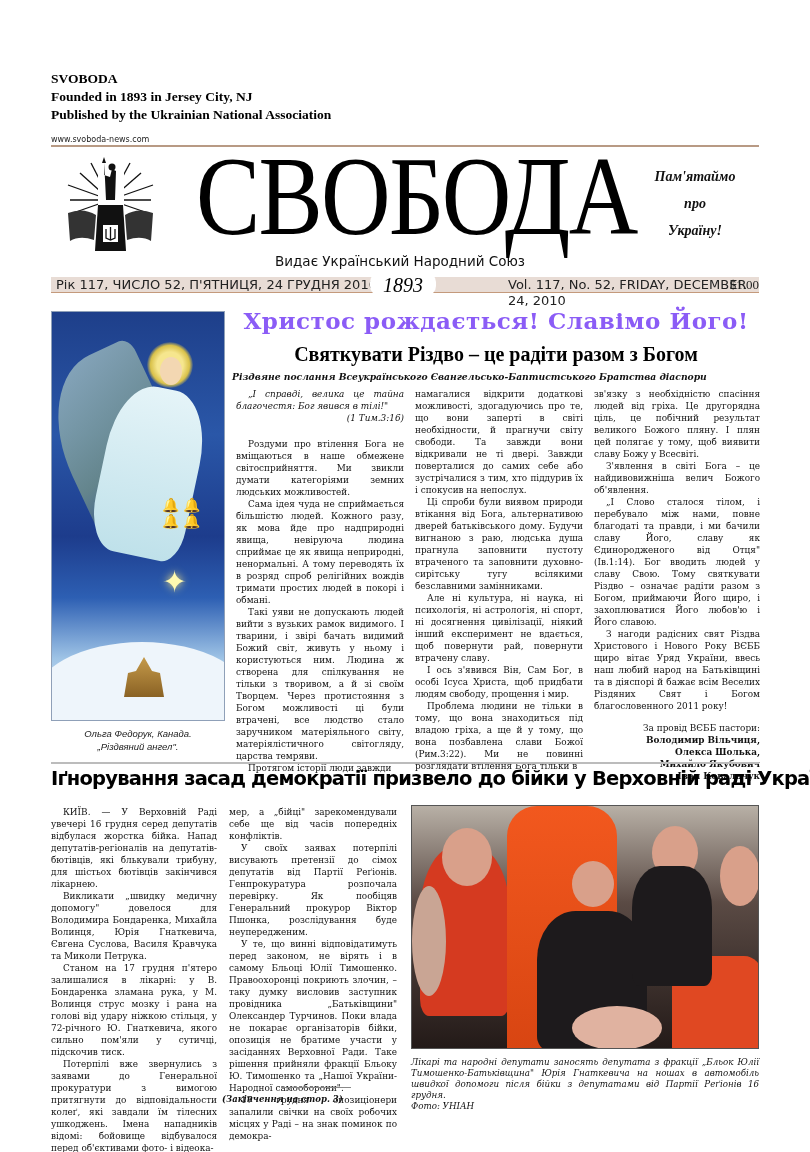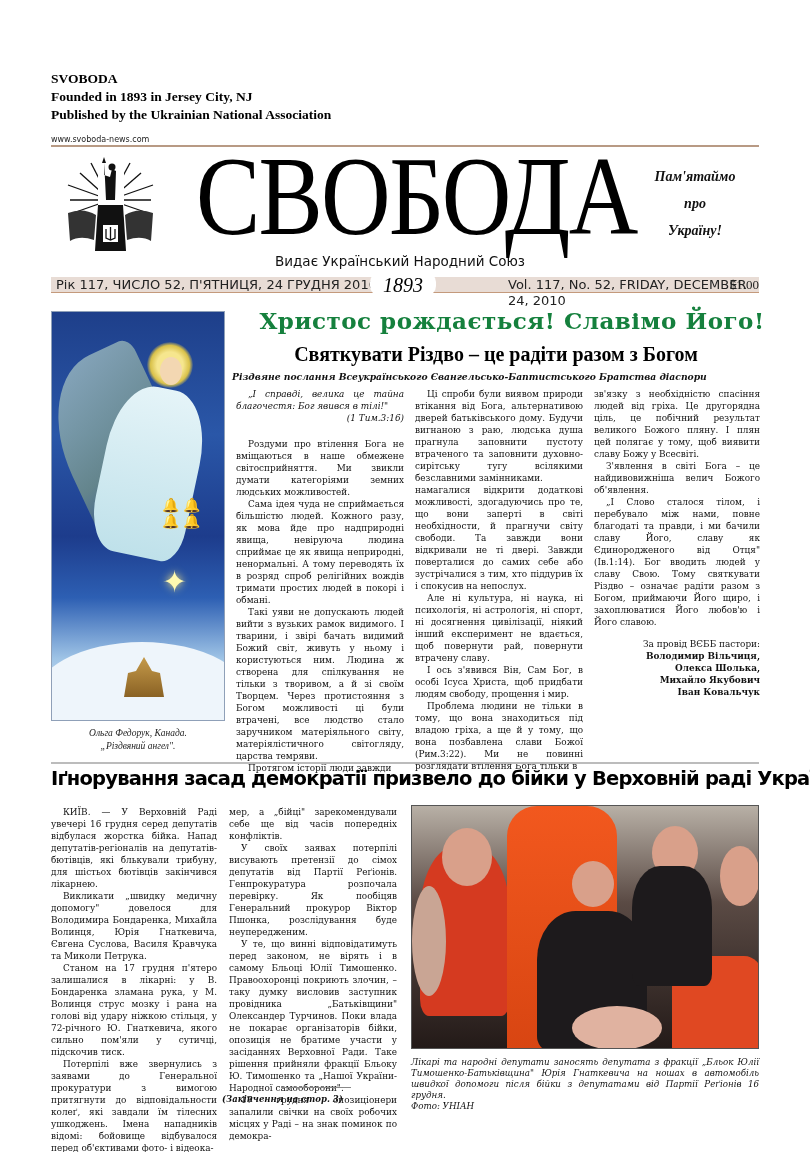--- a/index.html
+++ b/index.html
@@ -23,23 +23,23 @@
 
     .angel { position: absolute; left: 51px; top: 311px; width: 174px; height: 410px; border: 1px solid #8fa0b8; overflow: hidden; background: linear-gradient(180deg, #1e3f8a 0%, #2a57a8 30%, #1d3c8c 55%, #2d5fb3 70%, #9fc4e6 85%, #e6f0fa 100%); }
     .angel .wing { position: absolute; left: 8px; top: 40px; width: 110px; height: 170px; background: linear-gradient(160deg, #9bb9c8, #6f8f8a 60%, transparent); border-radius: 60% 10% 60% 10%; transform: rotate(-25deg); opacity: .85; }
     .angel .halo { position: absolute; left: 95px; top: 30px; width: 46px; height: 46px; border-radius: 50%; background: radial-gradient(circle, #f6e68e 40%, #d9c14a 60%, transparent 72%); }
     .angel .face { position: absolute; left: 108px; top: 45px; width: 22px; height: 28px; border-radius: 50%; background: #f3d7b2; }
     .angel .robe { position: absolute; left: 50px; top: 75px; width: 95px; height: 170px; background: linear-gradient(180deg, #e5f4f8, #bfe1ea); border-radius: 40% 40% 20% 30%; transform: rotate(12deg); }
     .angel .star { position: absolute; left: 110px; top: 252px; color: #fff9b0; font-size: 30px; text-shadow: 0 0 8px #ffe97a; }
     .angel .hill { position: absolute; left: -20px; top: 330px; width: 220px; height: 120px; border-radius: 50% 50% 0 0; background: #eef5fb; }
     .angel .church { position: absolute; left: 72px; top: 345px; width: 40px; height: 40px; background: linear-gradient(180deg, #c59a4a, #8a6224); clip-path: polygon(50% 0, 70% 35%, 90% 40%, 100% 100%, 0 100%, 10% 40%, 30% 35%); }
     .angel .bells { position: absolute; left: 110px; top: 185px; color: #e7b14a; font-size: 14px; letter-spacing: 4px; }
-    .angel-caption { position: absolute; left: 51px; top: 727px; width: 174px; text-align: center; font-family: Liberation Serif, serif; font-style: italic; font-size: 9.5px; line-height: 13px; color: #222; }
-
-    .xmas-banner { position: absolute; left: 248px; top: 307px; width: 528px; text-align: center; font-family: "DejaVu Serif", serif; font-weight: bold; font-size: 23px; color: #15803d; letter-spacing: 0.5px; }
+    .angel-caption { position: absolute; left: 51px; top: 727px; width: 174px; text-align: center; font-family: Liberation Sans, sans-serif; font-style: italic; font-size: 9.5px; line-height: 13px; color: #222; }
+
+    .xmas-banner { position: absolute; left: 232px; top: 307px; width: 528px; text-align: center; font-family: "DejaVu Serif", serif; font-weight: bold; font-size: 23px; color: #8b5cf6; letter-spacing: 0.5px; }
     .xmas-headline { position: absolute; left: 232px; top: 343px; width: 528px; text-align: center; font-family: "Liberation Serif", serif; font-weight: bold; font-size: 20px; color: #000; }
     .xmas-subhead { position: absolute; left: 232px; top: 371px; width: 528px; text-align: left; font-family: "DejaVu Serif", serif; font-style: italic; font-weight: bold; font-size: 9.2px; color: #111; }
 
     .col { position: absolute; font-family: "DejaVu Serif", serif; font-size: 8.9px; line-height: 12px; color: #111; text-align: justify; }
     .col p { text-indent: 12px; margin: 0; }
     .quote { font-style: italic; text-indent: 12px; }
     .quote-ref { font-style: italic; text-align: right; margin-bottom: 14px; }
     .signoff { text-align: right; margin-top: 10px; }
     .signoff .names { font-weight: bold; }
 
@@ -132,31 +132,32 @@
 <div class="col" style="left:236px; top:388px; width:168px;">
   <p class="quote">„І справді, велика це тайна благочестя: Бог явився в тілі!"</p>
   <div class="quote-ref">(1 Тим.3:16)</div>
   <p>Роздуми про втілення Бога не вміщаються в наше обмежене світосприйняття. Ми звикли думати категоріями земних людських можливостей.</p>
   <p>Сама ідея чуда не сприймається більшістю людей. Кожного разу, як мова йде про надприродні явища, невіруюча людина сприймає це як явища неприродні, ненормальні. А тому переводять їх в розряд спроб релігійних вождів тримати простих людей в покорі і обмані.</p>
   <p>Такі уяви не допускають людей вийти з вузьких рамок видимого. І тварини, і звірі бачать видимий Божий світ, живуть у ньому і користуються ним. Людина ж створена для спілкування не тільки з творивом, а й зі своїм Творцем. Через протистояння з Богом можливості ці були втрачені, все людство стало заручником матеріяльного світу, матеріялістичного світогляду, царства темряви.</p>
   <p>Протягом історії люди завжди</p>
 </div>
 
 <div class="col" style="left:415px; top:388px; width:168px;">
+  <p style="text-indent:0">намагалися відкрити додаткові можливості, здогадуючись про те, що вони заперті в світі необхідности, й прагнучи світу свободи. Та завжди вони відкривали не ті двері. Завжди поверталися до самих себе або зустрічалися з тим, хто піддурив їх і спокусив на непослух.</p>
   <p>Ці спроби були виявом природи втікання від Бога, альтернативою дверей батьківського дому. Будучи вигнаною з раю, людська душа прагнула заповнити пустоту втраченого та заповнити духовно-сирітську тугу всілякими безславними замінниками.</p>
-  <p style="text-indent:0">намагалися відкрити додаткові можливості, здогадуючись про те, що вони заперті в світі необхідности, й прагнучи світу свободи. Та завжди вони відкривали не ті двері. Завжди поверталися до самих себе або зустрічалися з тим, хто піддурив їх і спокусив на непослух.</p>
   <p>Але ні культура, ні наука, ні психологія, ні астрологія, ні спорт, ні досягнення цивілізації, ніякий інший експеримент не вдається, щоб повернути рай, повернути втрачену славу.</p>
   <p>І ось з'явився Він, Сам Бог, в особі Ісуса Христа, щоб придбати людям свободу, прощення і мир.</p>
   <p>Проблема людини не тільки в тому, що вона знаходиться під владою гріха, а ще й у тому, що вона позбавлена слави Божої (Рим.3:22). Ми не повинні розглядати втілення Бога тільки в</p>
 </div>
 
 <div class="col" style="left:594px; top:388px; width:166px;">
   <p style="text-indent:0">зв'язку з необхідністю спасіння людей від гріха. Це другорядна ціль, це побічний результат великого Божого пляну. І плян цей полягає у тому, щоб виявити славу Божу у Всесвіті.</p>
   <p>З'явлення в світі Бога – це найдивовижніша велич Божого об'явлення.</p>
   <p>„І Слово сталося тілом, і перебувало між нами, повне благодаті та правди, і ми бачили славу Його, славу як Єдинородженого від Отця" (Ів.1:14). Бог вводить людей у славу Свою. Тому святкувати Різдво – означає радіти разом з Богом, приймаючи Його щиро, і захоплюватися Його любов'ю і Його славою.</p>
+  <p>З нагоди радісних свят Різдва Христового і Нового Року ВЄББ щиро вітає Уряд України, ввесь наш любий народ на Батьківщині та в діяспорі й бажає всім Веселих Різдяних Свят і Богом благословенного 2011 року!</p>
   <div class="signoff">
     <div>За провід ВЄББ пастори:</div>
     <div class="names">Володимир Вільчиця,</div>
     <div class="names">Олекса Шолька,</div>
     <div class="names">Михайло Якубович</div>
     <div class="names">Іван Ковальчук</div>
   </div>
 </div>
 
 <div class="midrule"></div>

